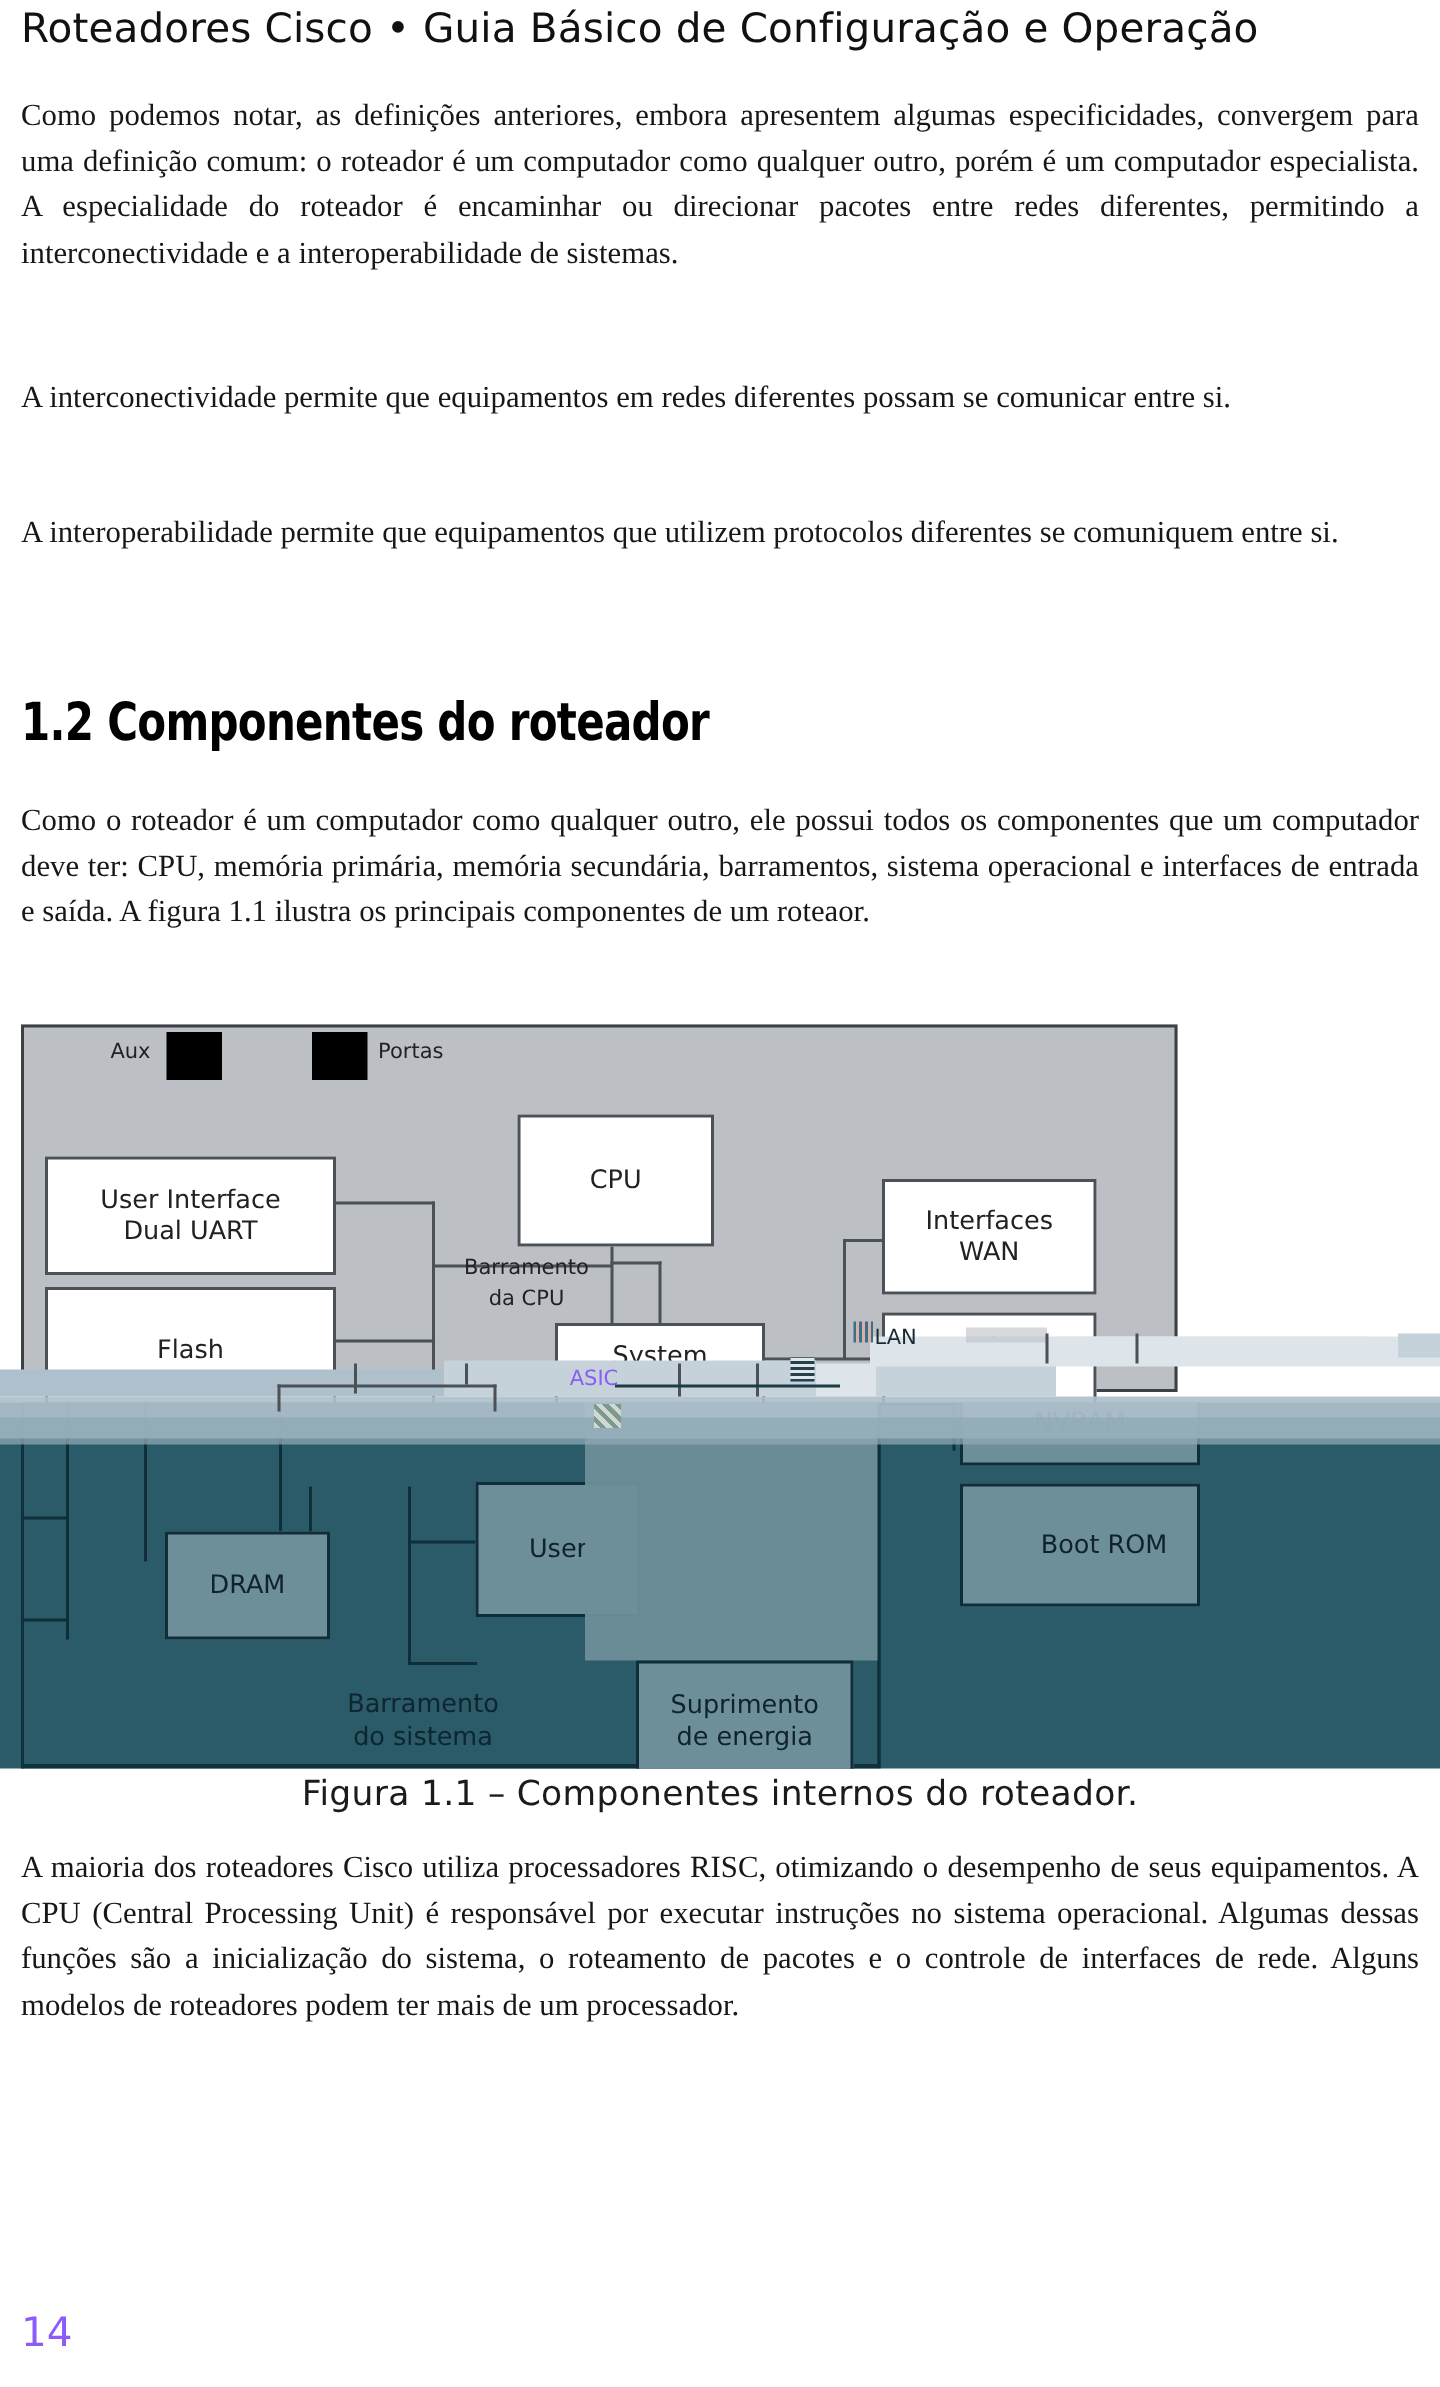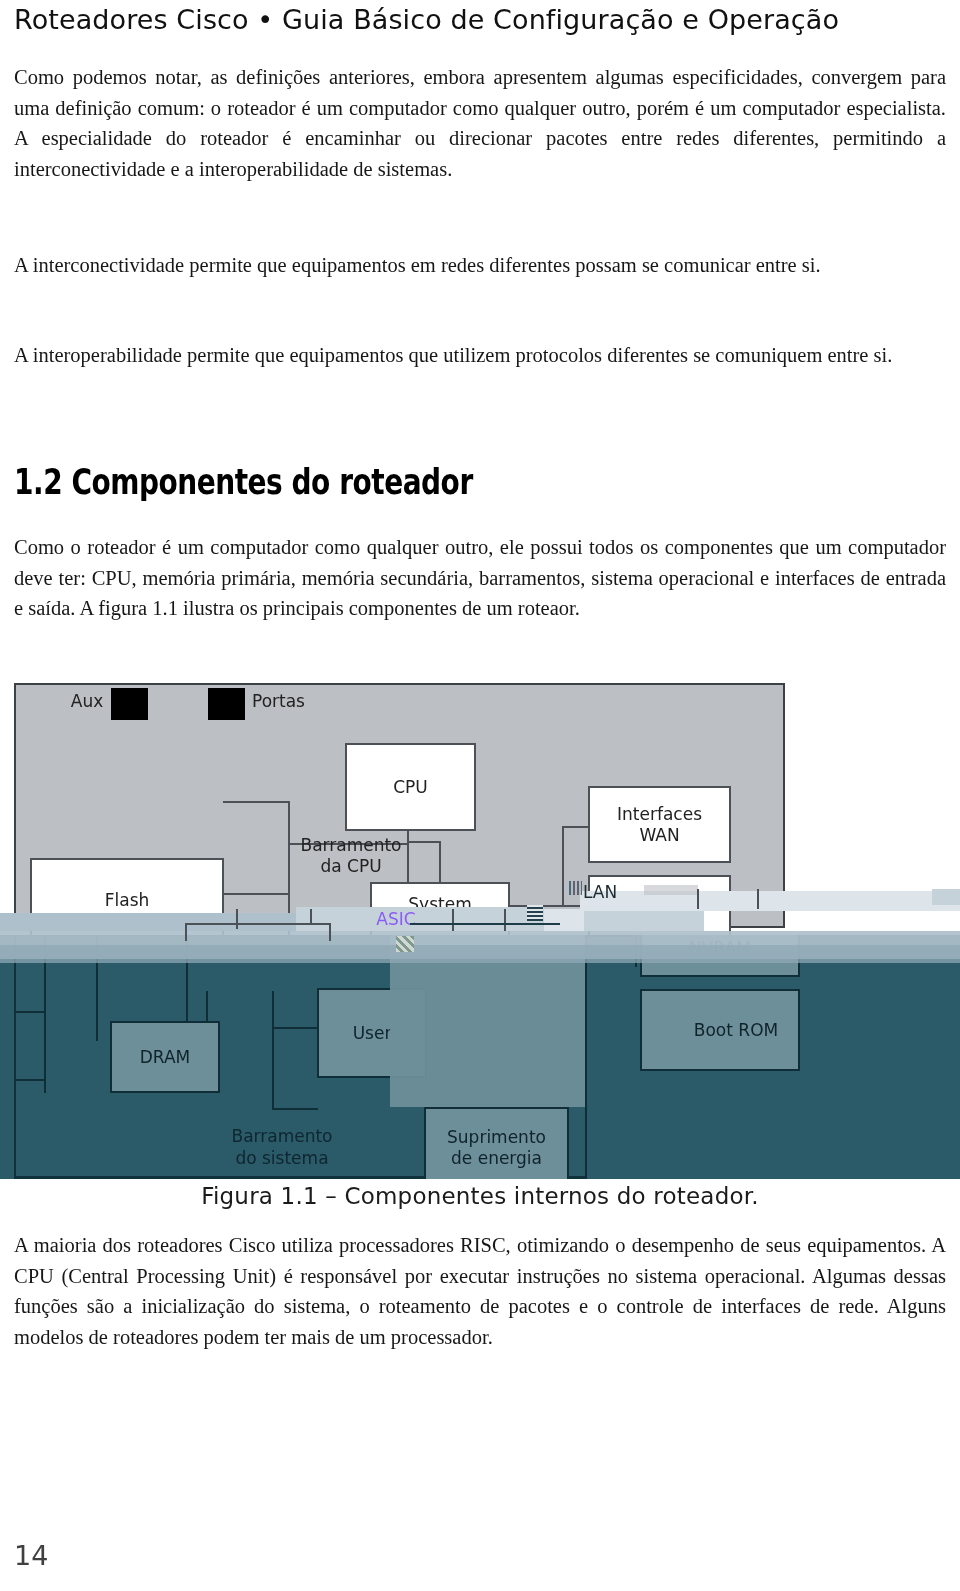--- a/index.html
+++ b/index.html
@@ -49,21 +49,21 @@
   }
   .fig-box{
     position:absolute;background:#ffffff;border:2px solid #4b5157;
     box-sizing:border-box;
     font-family:"DejaVu Sans", sans-serif;font-size:17px;color:#222;
     display:flex;align-items:center;justify-content:center;
     text-align:center;line-height:21px;
   }
   .fig-label{
     position:absolute;font-family:"DejaVu Sans", sans-serif;
-    font-size:17px;color:#222;text-align:center;line-height:21px;
+    font-size:14px;color:#222;text-align:center;line-height:21px;
     white-space:pre-line;
   }
   .port{position:absolute;background:#000;}
   .wire{position:absolute;background:#4b5157;}
 
   
   .tealzone{
     position:absolute;left:0;top:252px;width:960px;height:244px;
     background:#2b5a68;overflow:hidden;
   }
@@ -90,21 +90,21 @@
   
   .caption{
     position:absolute;left:0;top:1183px;width:960px;text-align:center;
     font-family:"DejaVu Sans", sans-serif;font-size:23px;color:#1b1b1b;
     letter-spacing:.2px;
   }
 
   
   .folio{
     position:absolute;left:14px;top:1540px;
-    font-family:"DejaVu Sans", sans-serif;font-size:27px;color:#404040;
+    font-family:"DejaVu Sans", sans-serif;font-size:27px;color:#8b5cf6;
   }
 </style>
 </head>
 <body>
 
 <div class="page">
 
   <div class="runhead">Roteadores Cisco • Guia Básico de Configuração e Operação</div>
 
   <div class="col" style="top:62px;">
@@ -139,20 +139,24 @@
       <div class="wire" style="left:288px;top:118px;width:2px;height:140px;"></div>
       <div class="wire" style="left:223px;top:210px;width:67px;height:2px;"></div>
       <div class="wire" style="left:407px;top:137px;width:2px;height:62px;"></div>
       <div class="wire" style="left:407px;top:158px;width:34px;height:2px;"></div>
       <div class="wire" style="left:439px;top:158px;width:2px;height:42px;"></div>
       <div class="wire" style="left:288px;top:160px;width:120px;height:2px;"></div>
       <div class="wire" style="left:562px;top:143px;width:2px;height:80px;"></div>
       <div class="wire" style="left:562px;top:143px;width:36px;height:2px;"></div>
       <div class="wire" style="left:510px;top:222px;width:88px;height:2px;"></div>
 
+      <div class="fig-box" style="left:30px;top:88px;width:194px;height:79px;">
+        <span style="white-space:pre-line">User Interface
+Dual UART</span>
+      </div>
 
       <div class="fig-box" style="left:345px;top:60px;width:131px;height:88px;">
         <span>CPU</span>
       </div>
 
       <div class="fig-box" style="left:30px;top:175px;width:194px;height:85px;">
         <span>Flash</span>
       </div>
 
       <div class="fig-label" style="left:288px;top:152px;width:126px;">Barramento

